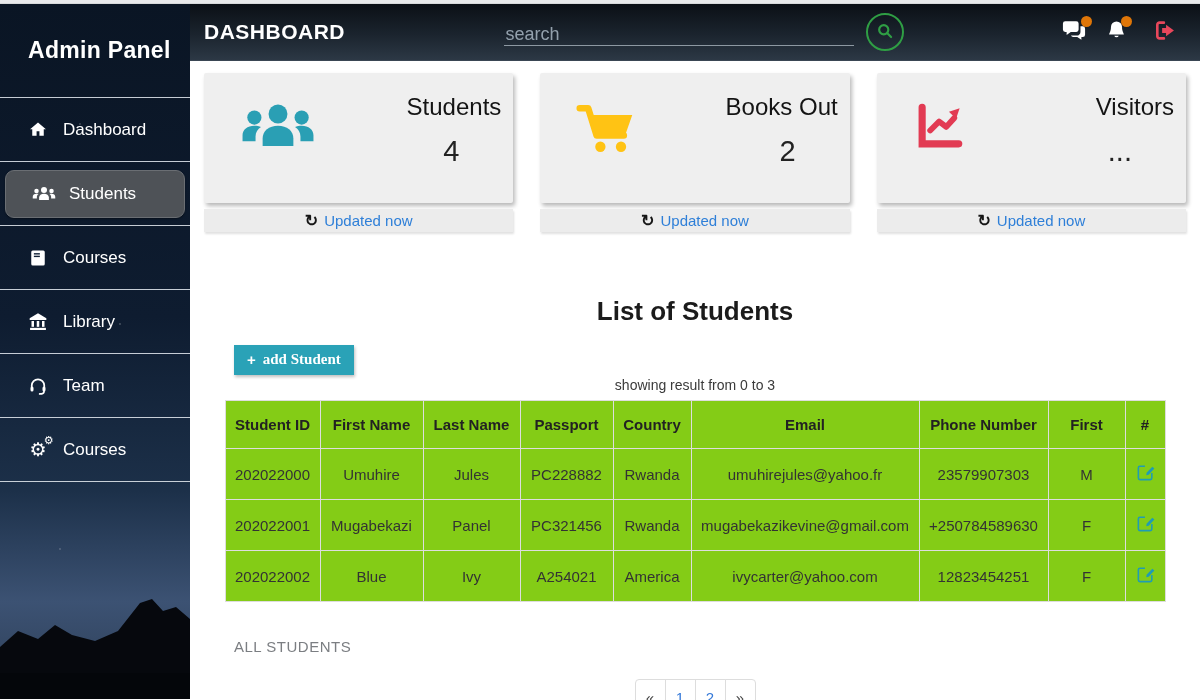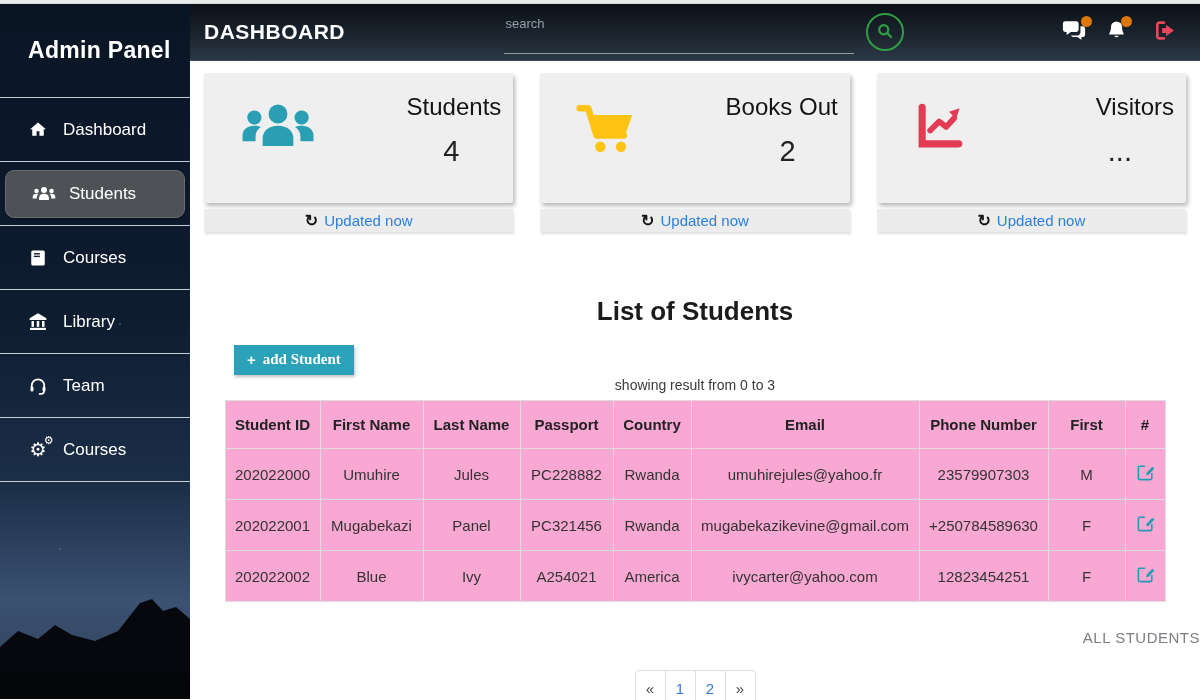--- a/index.html
+++ b/index.html
@@ -42,22 +42,22 @@
 
   
   .main { flex:1; display:flex; flex-direction:column; background:#fff; }
   .topbar { height:57px; flex:none; display:flex; align-items:center;
     padding:0 18px 0 14px;
     background:linear-gradient(180deg,#0b1016 0%, #1b242e 55%, #2c3845 100%);
     border-bottom:1px solid #3a4653; }
   .page-title { color:#fff; font-size:21px; letter-spacing:.5px; font-weight:600; }
   .search-area { flex:1; display:flex; align-items:center; justify-content:center; gap:12px; }
   .search-input { width:350px; background:transparent; border:none; outline:none;
-    border-bottom:1px solid rgba(200,210,220,.65); color:#e4e9ee; font-size:13px;
-    padding:6px 2px 22px; font-family:"Liberation Sans", sans-serif; }
+    border-bottom:1px solid rgba(200,210,220,.65); color:#e4e9ee; font-size:18px;
+    padding:6px 2px 0; font-family:"Liberation Sans", sans-serif; }
   .search-input::placeholder { color:#93a0ac; }
   .search-btn { width:38px; height:38px; border-radius:50%; background:transparent;
     border:2px solid #2f9e44; display:flex; align-items:center; justify-content:center;
     cursor:pointer; }
   .top-icons { display:flex; align-items:center; gap:21px; margin-right:4px; }
   .badge-wrap { position:relative; cursor:pointer; }
   .badge { position:absolute; top:-4px; right:-6px; width:11px; height:11px;
     border-radius:50%; background:#df7608; }
 
   
@@ -78,32 +78,32 @@
   .list-heading { text-align:center; font-size:26px; color:#1b1b1b; font-weight:bold;
     margin-top:64px; }
   .add-btn { display:inline-flex; align-items:center; gap:7px; margin:18px 0 0 44px;
     background:#2aa2b7; color:#fff; border:none; padding:6px 13px 7px; font-size:15px;
     font-weight:bold; font-family:"Liberation Serif", serif; cursor:pointer;
     box-shadow:1px 2px 3px rgba(0,0,0,.25); }
   .add-btn .plus { font-family:"Liberation Sans", sans-serif; font-weight:bold; font-size:15px; }
   .showing { text-align:center; font-size:14px; color:#3a3a3a; margin-top:2px; }
 
   table.students { border-collapse:collapse; margin:7px auto 0; table-layout:fixed;
-    width:940px; background:#f9a8d4; }
+    width:940px; background:#84cc16; }
   table.students th, table.students td { border:1px solid #ddd; text-align:center;
     font-size:15px; color:#333; overflow:hidden; }
   table.students th { height:48px; font-weight:bold; color:#222; }
   table.students td { height:51px; }
   .col-id{width:95px}.col-fn{width:103px}.col-ln{width:97px}.col-pp{width:93px}
   .col-co{width:78px}.col-em{width:228px}.col-ph{width:129px}.col-ge{width:77px}
   .col-ed{width:40px}
   .edit-link { display:inline-flex; cursor:pointer; }
 
-  .all-students { text-align:right; margin-top:27px; font-size:15px; color:#7b7e82;
-    letter-spacing:.5px; }
+  .all-students { text-align:left; margin-top:36px; font-size:15px; color:#7b7e82;
+    letter-spacing:.5px;padding-left:44px; }
   .pagination { display:flex; justify-content:center; margin-top:24px; }
   .page-btn { width:31px; height:36px; border:1px solid #ddd; background:#fff;
     display:flex; align-items:center; justify-content:center; font-size:15px;
     color:#454545; margin-left:-1px; cursor:pointer; }
   .page-btn:first-child { border-radius:4px 0 0 4px; margin-left:0; }
   .page-btn:last-child { border-radius:0 4px 4px 0; }
   .page-btn.num { color:#3579d8; }
 </style>
 </head>
 <body>

